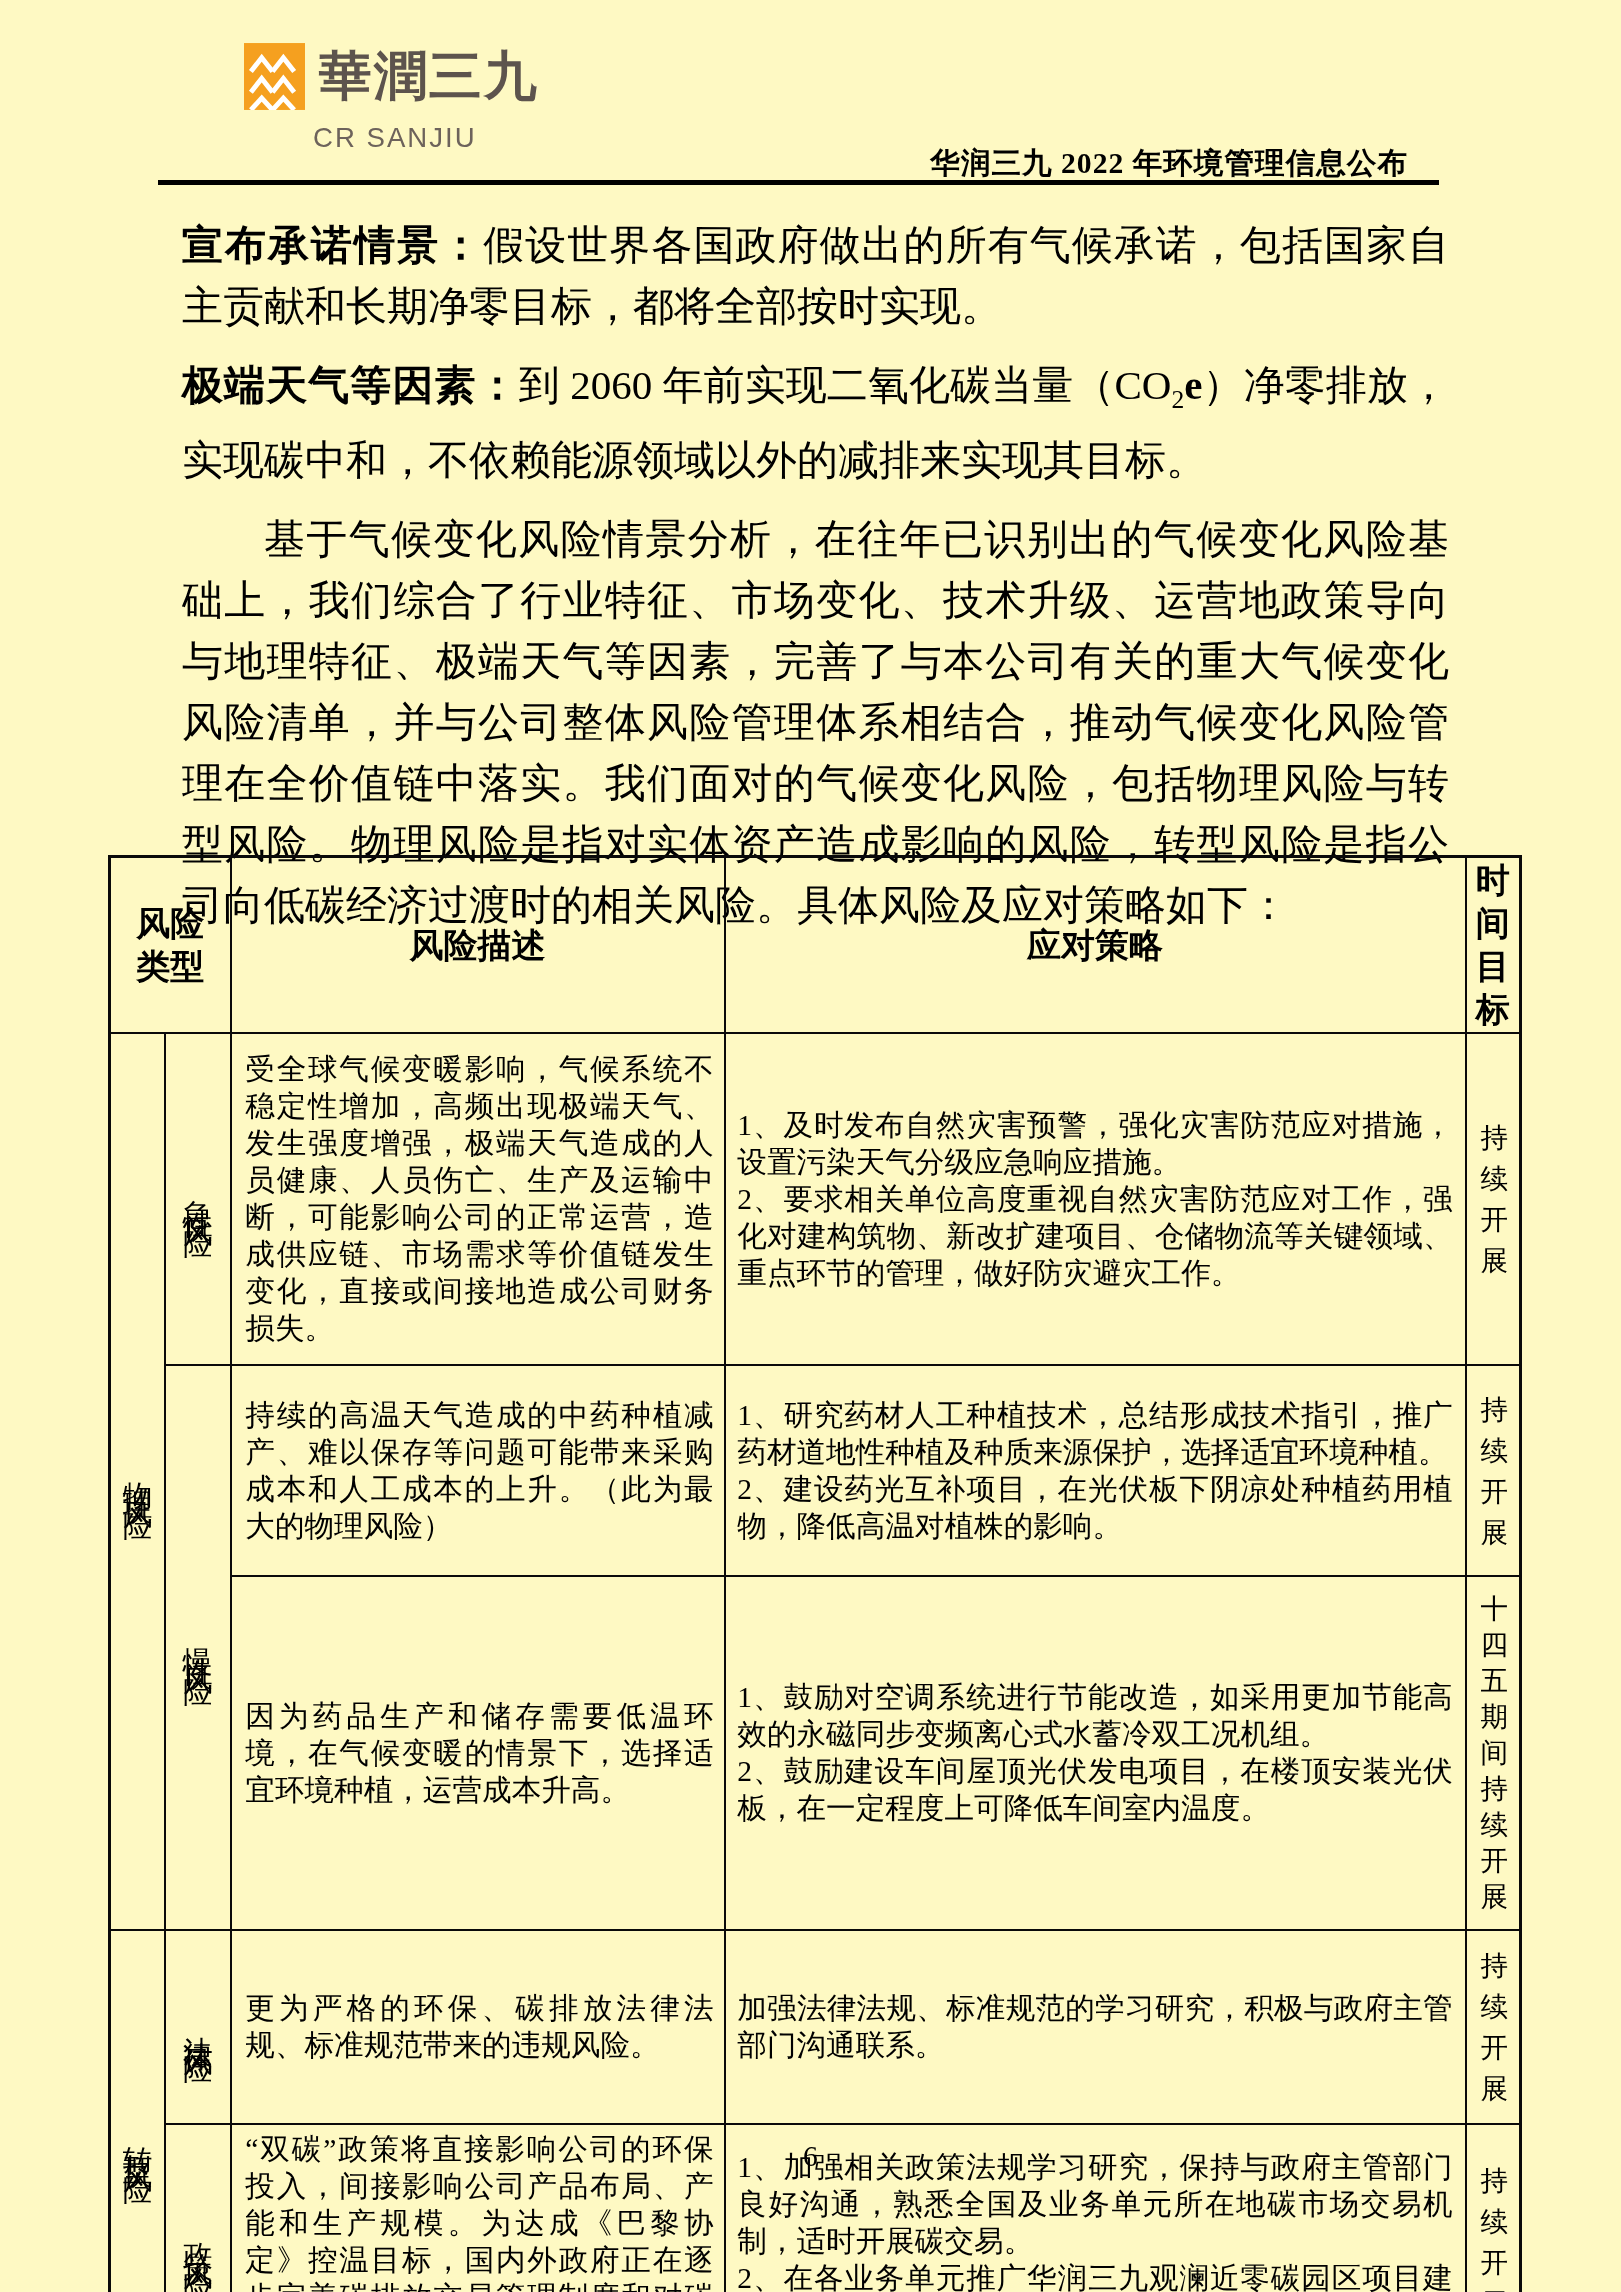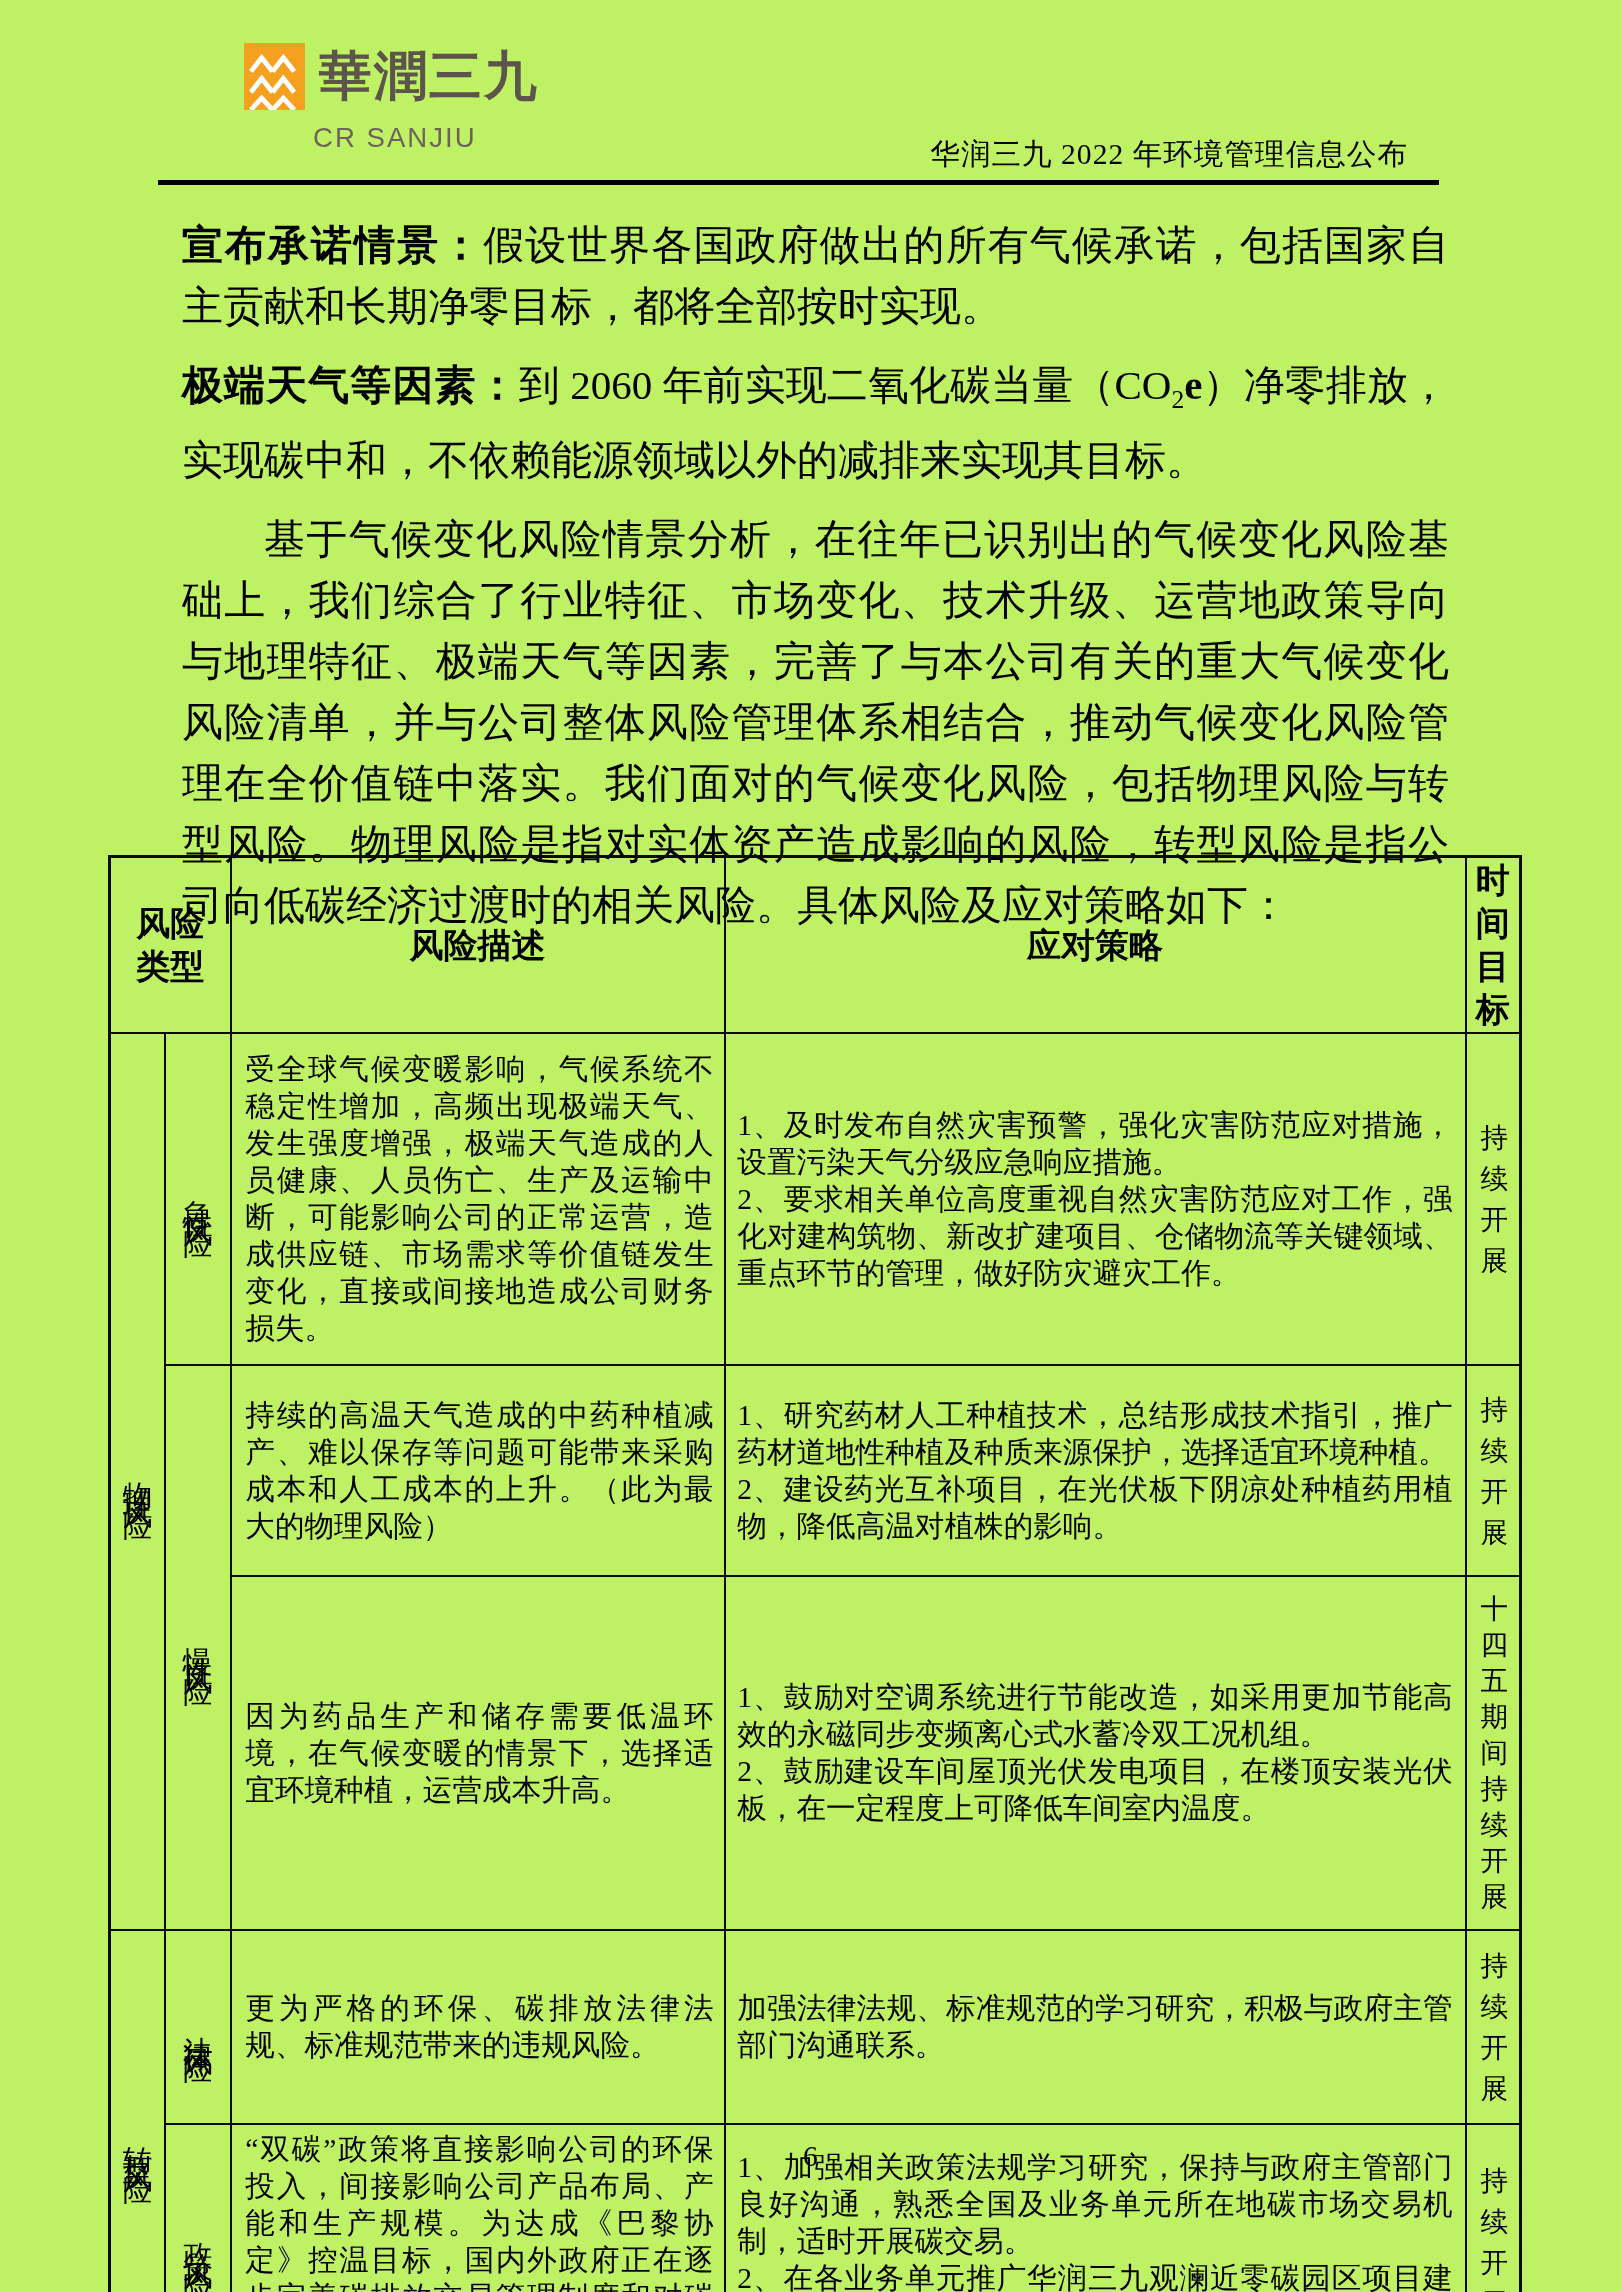--- a/index.html
+++ b/index.html
@@ -1,41 +1,41 @@
 <!DOCTYPE html>
 <html><head>
 <meta charset="utf-8">
 <style>
   html,body{margin:0;padding:0;background:#e8e8e8;}
   .page{
     position:relative;
     width:1621px;height:2292px;
     margin:0 auto;
-    background:#bef264;
+    background:#fef9c3;
     font-family:"Liberation Serif","DejaVu Serif",serif;
     color:#000;
     overflow:hidden;
   }
   
   .logo-block{position:absolute;left:244px;top:43px;}
   .logo-row{display:flex;align-items:flex-start;}
   .logo-mark{display:block;}
   .brand-cn{
     font-family:"DejaVu Serif","Liberation Serif",serif;
     font-weight:bold;font-size:53px;line-height:65px;
     color:#5d544d;margin-left:13.8px;letter-spacing:2px;
   }
   .brand-en{
     font-family:"Liberation Sans","DejaVu Sans",sans-serif;
     font-weight:normal;font-size:27.6px;color:#6d635b;
     letter-spacing:2px;margin-top:11.8px;margin-left:69px;
   }
   .doc-title{
-    position:absolute;top:134px;right:213px;
-    font-size:29.6px;letter-spacing:1px;color:#000;
+    position:absolute;top:143px;right:213px;
+    font-size:29.6px;letter-spacing:1px;color:#000;font-weight:bold;
   }
   .header-rule{
     position:absolute;left:158px;top:180px;
     width:1281px;height:4.9px;background:#000;
   }
   
   .body-text{
     position:absolute;left:164px;top:197px;width:1303px;
     font-size:41px;line-height:61px;
     text-align:justify;

